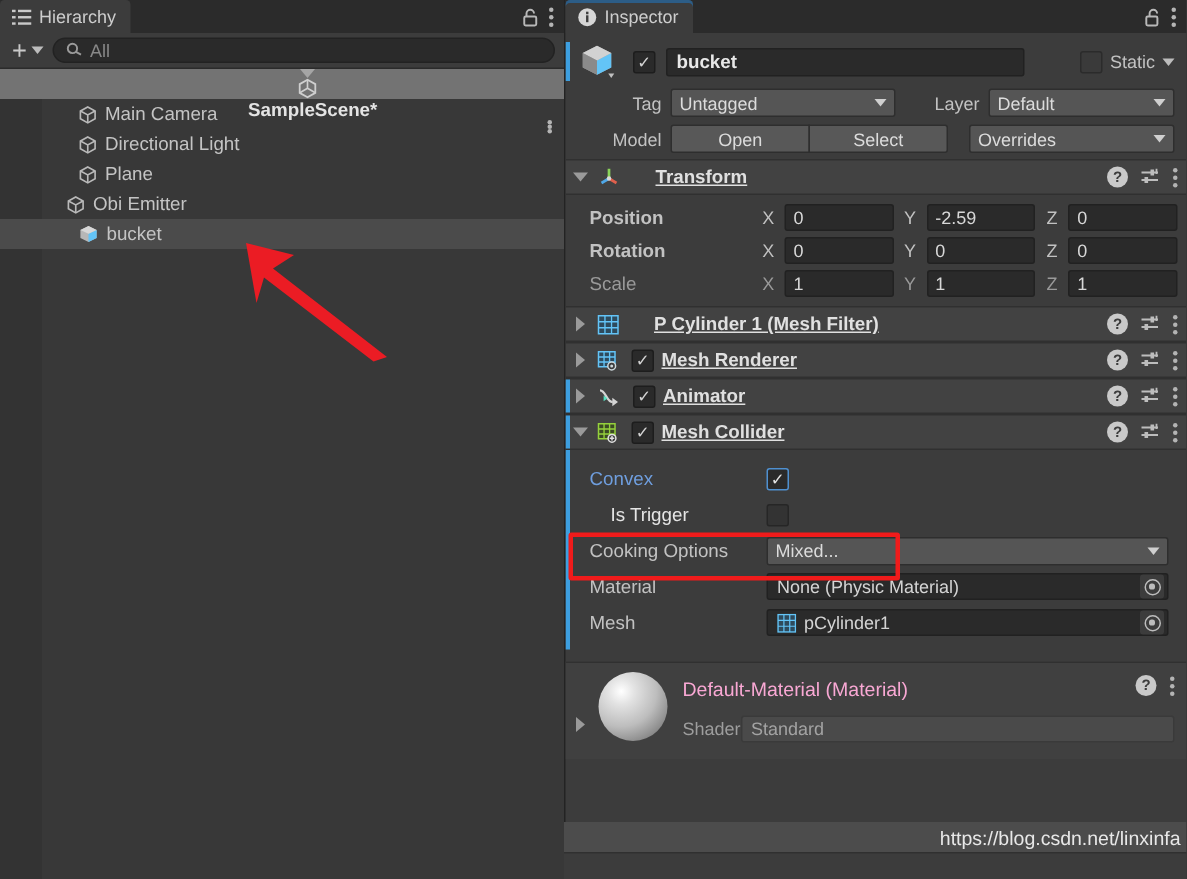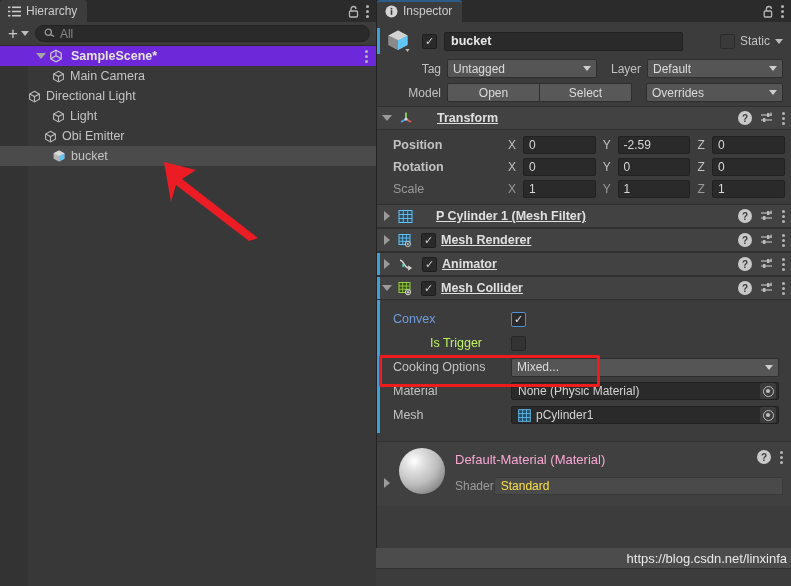--- a/index.html
+++ b/index.html
@@ -44,21 +44,21 @@
   }
   .plus-btn { display: flex; align-items: center; gap: 3px; color: #c9c9c9; font-size: 17px; padding: 0 2px; }
   .caret-dn { width: 0; height: 0; border-left: 4px solid transparent; border-right: 4px solid transparent; border-top: 5px solid #bdbdbd; }
   #hier-search {
     flex: 1; height: 17px; background: #2a2a2a; border: 1px solid #222;
     border-radius: 9px; display: flex; align-items: center; padding: 0 8px; gap: 5px;
   }
   #hier-search .ph { color: #888; font-size: 12px; }
   #hier-tree { flex: 1; position: relative; overflow: hidden; }
   .hrow { height: 20px; display: flex; align-items: center; position: relative; font-size: 12.5px; }
-  .hrow.scene { background: #6d28d9; color: #e4e4e4; font-weight: bold; }
+  .hrow.scene { background: #737373; color: #e4e4e4; font-weight: bold; flex-direction: column; }
   .hrow.selected { background: #4b4b4b; }
   .tri-dn { width: 0; height: 0; border-left: 5px solid transparent; border-right: 5px solid transparent; border-top: 6px solid #a5a5a5; margin-right: 3px; }
   .hier-sidebar { position: absolute; left: 0; top: 0; width: 28px; height: 100%; background: #333333; }
   .hrow .lbl { margin-left: 5px; }
   .row-kebab { margin-left: auto; margin-right: 8px; }
 
   
   #inspector { width: 415px; height: 586px; background: #3c3c3c; display: flex; flex-direction: column; border-left: 1px solid #232323; }
   #insp-body { flex: 1; overflow: hidden; position: relative; }
 
@@ -147,21 +147,21 @@
   .mat-block { background: #404040; border-top: 1px solid #303030; padding: 6px 8px; display: flex; gap: 8px; position: relative; }
   .mat-sphere {
     width: 46px; height: 46px; border-radius: 50%; flex: none;
     background: radial-gradient(circle at 33% 28%, #ffffff 0%, #e2e2e2 20%, #bdbdbd 52%, #8a8a8a 78%, #6e6e6e 100%);
   }
   .mat-sphere-wrap { width: 48px; height: 52px; position: relative; }
   .mat-title { color: #f9a8d4; font-size: 13px; }
   .mat-shader-row { display: flex; align-items: center; margin-top: 10px; }
   .shader-dd {
     flex: 1; background: #4a4a4a; border: 1px solid #3a3a3a; border-radius: 2px; height: 18px;
-    display: flex; align-items: center; padding: 0 6px; color: #fde047; font-size: 12px;
+    display: flex; align-items: center; padding: 0 6px; color: #a3a3a3; font-size: 12px;
   }
 
   .watermark {
     position: absolute; right: 0; bottom: 18px; width: 415px; height: 20px;
     background: #4c4c4c; display: flex; align-items: center; justify-content: flex-end;
     padding-right: 4px; color: #e8e8e8; font-size: 13px;
   }
   .footerbar { position: absolute; left: 376px; bottom: 0; width: 415px; height: 18px; background: #3c3c3c; border-top: 1px solid #303030; }
 
   
@@ -242,38 +242,38 @@
       <div class="hrow" style="padding-left:52px;">
         <span class="ic">
           <svg width="13" height="13" viewBox="0 0 13 13">
             <path d="M6.5 1.3 11.4 4v5.2L6.5 11.9 1.6 9.2V4z" fill="none" stroke="#b9b9b9" stroke-width="1.1"></path>
             <path d="M1.6 4 6.5 6.6 11.4 4M6.5 6.6v5.3" fill="none" stroke="#b9b9b9" stroke-width="1.1"></path>
           </svg>
         </span>
         <span class="lbl">Main Camera</span>
       </div>
 
-      <div class="hrow" style="padding-left:28px;text-align:center;">
+      <div class="hrow" style="padding-left:52px;text-align:center;">
         <span class="ic">
           <svg width="13" height="13" viewBox="0 0 13 13">
             <path d="M6.5 1.3 11.4 4v5.2L6.5 11.9 1.6 9.2V4z" fill="none" stroke="#b9b9b9" stroke-width="1.1"></path>
             <path d="M1.6 4 6.5 6.6 11.4 4M6.5 6.6v5.3" fill="none" stroke="#b9b9b9" stroke-width="1.1"></path>
           </svg>
         </span>
         <span class="lbl">Directional Light</span>
       </div>
 
       <div class="hrow" style="padding-left:52px;">
         <span class="ic">
           <svg width="13" height="13" viewBox="0 0 13 13">
             <path d="M6.5 1.3 11.4 4v5.2L6.5 11.9 1.6 9.2V4z" fill="none" stroke="#b9b9b9" stroke-width="1.1"></path>
             <path d="M1.6 4 6.5 6.6 11.4 4M6.5 6.6v5.3" fill="none" stroke="#b9b9b9" stroke-width="1.1"></path>
           </svg>
         </span>
-        <span class="lbl">Light</span>
+        <span class="lbl">Plane</span>
       </div>
 
       <div class="hrow" style="padding-left:44px;">
         <span class="ic">
           <svg width="13" height="13" viewBox="0 0 13 13">
             <path d="M6.5 1.3 11.4 4v5.2L6.5 11.9 1.6 9.2V4z" fill="none" stroke="#b9b9b9" stroke-width="1.1"></path>
             <path d="M1.6 4 6.5 6.6 11.4 4M6.5 6.6v5.3" fill="none" stroke="#b9b9b9" stroke-width="1.1"></path>
           </svg>
         </span>
         <span class="lbl">Obi Emitter</span>
@@ -344,21 +344,21 @@
             <span class="caret-dn"></span>
           </div>
         </div>
 
         <div class="hdr-line2">
           <span class="flabel" style="width:56px;text-align:right;">Tag</span>
           <div class="dropdown" style="width:150px;">
             <span>Untagged</span>
             <span class="dd-arrow"></span>
           </div>
-          <span class="flabel" style="margin-left:8px;">Layer</span>
+          <span class="flabel" style="margin-left:20px;">Layer</span>
           <div class="dropdown" style="flex:1;">
             <span>Default</span>
             <span class="dd-arrow"></span>
           </div>
         </div>
 
         <div class="hdr-line3">
           <span class="flabel" style="width:56px;text-align:right;">Model</span>
           <div class="btnflat" style="width:93px;border-top-left-radius:2px;border-bottom-left-radius:2px;">
             <span>Open</span>
@@ -585,21 +585,21 @@
 
       <div class="prop-area" style="padding-top:7px;">
         <span class="side-blue"></span>
 
         <div class="prow" style="height:24px;">
           <span class="pname" style="color:#6f9ede;">Convex</span>
           <div class="chk" style="background:#2a2a2a;border:1px solid #4f90d0;color:#e4e4e4;">✓</div>
         </div>
 
         <div class="prow" style="height:24px;">
-          <span class="pname" style="padding-left:24px;color:#bef264;text-align:center;">Is Trigger</span>
+          <span class="pname" style="padding-left:24px;color:#e5e5e5;">Is Trigger</span>
           <div class="chk" style="background:#333333;border:1px solid #262626;"></div>
         </div>
 
         <div class="prow" style="height:24px;">
           <span class="pname">Cooking Options</span>
           <div class="dropdown" style="flex:1;margin-right:6px;">
             <span>Mixed...</span>
             <span class="dd-arrow"></span>
           </div>
         </div>

